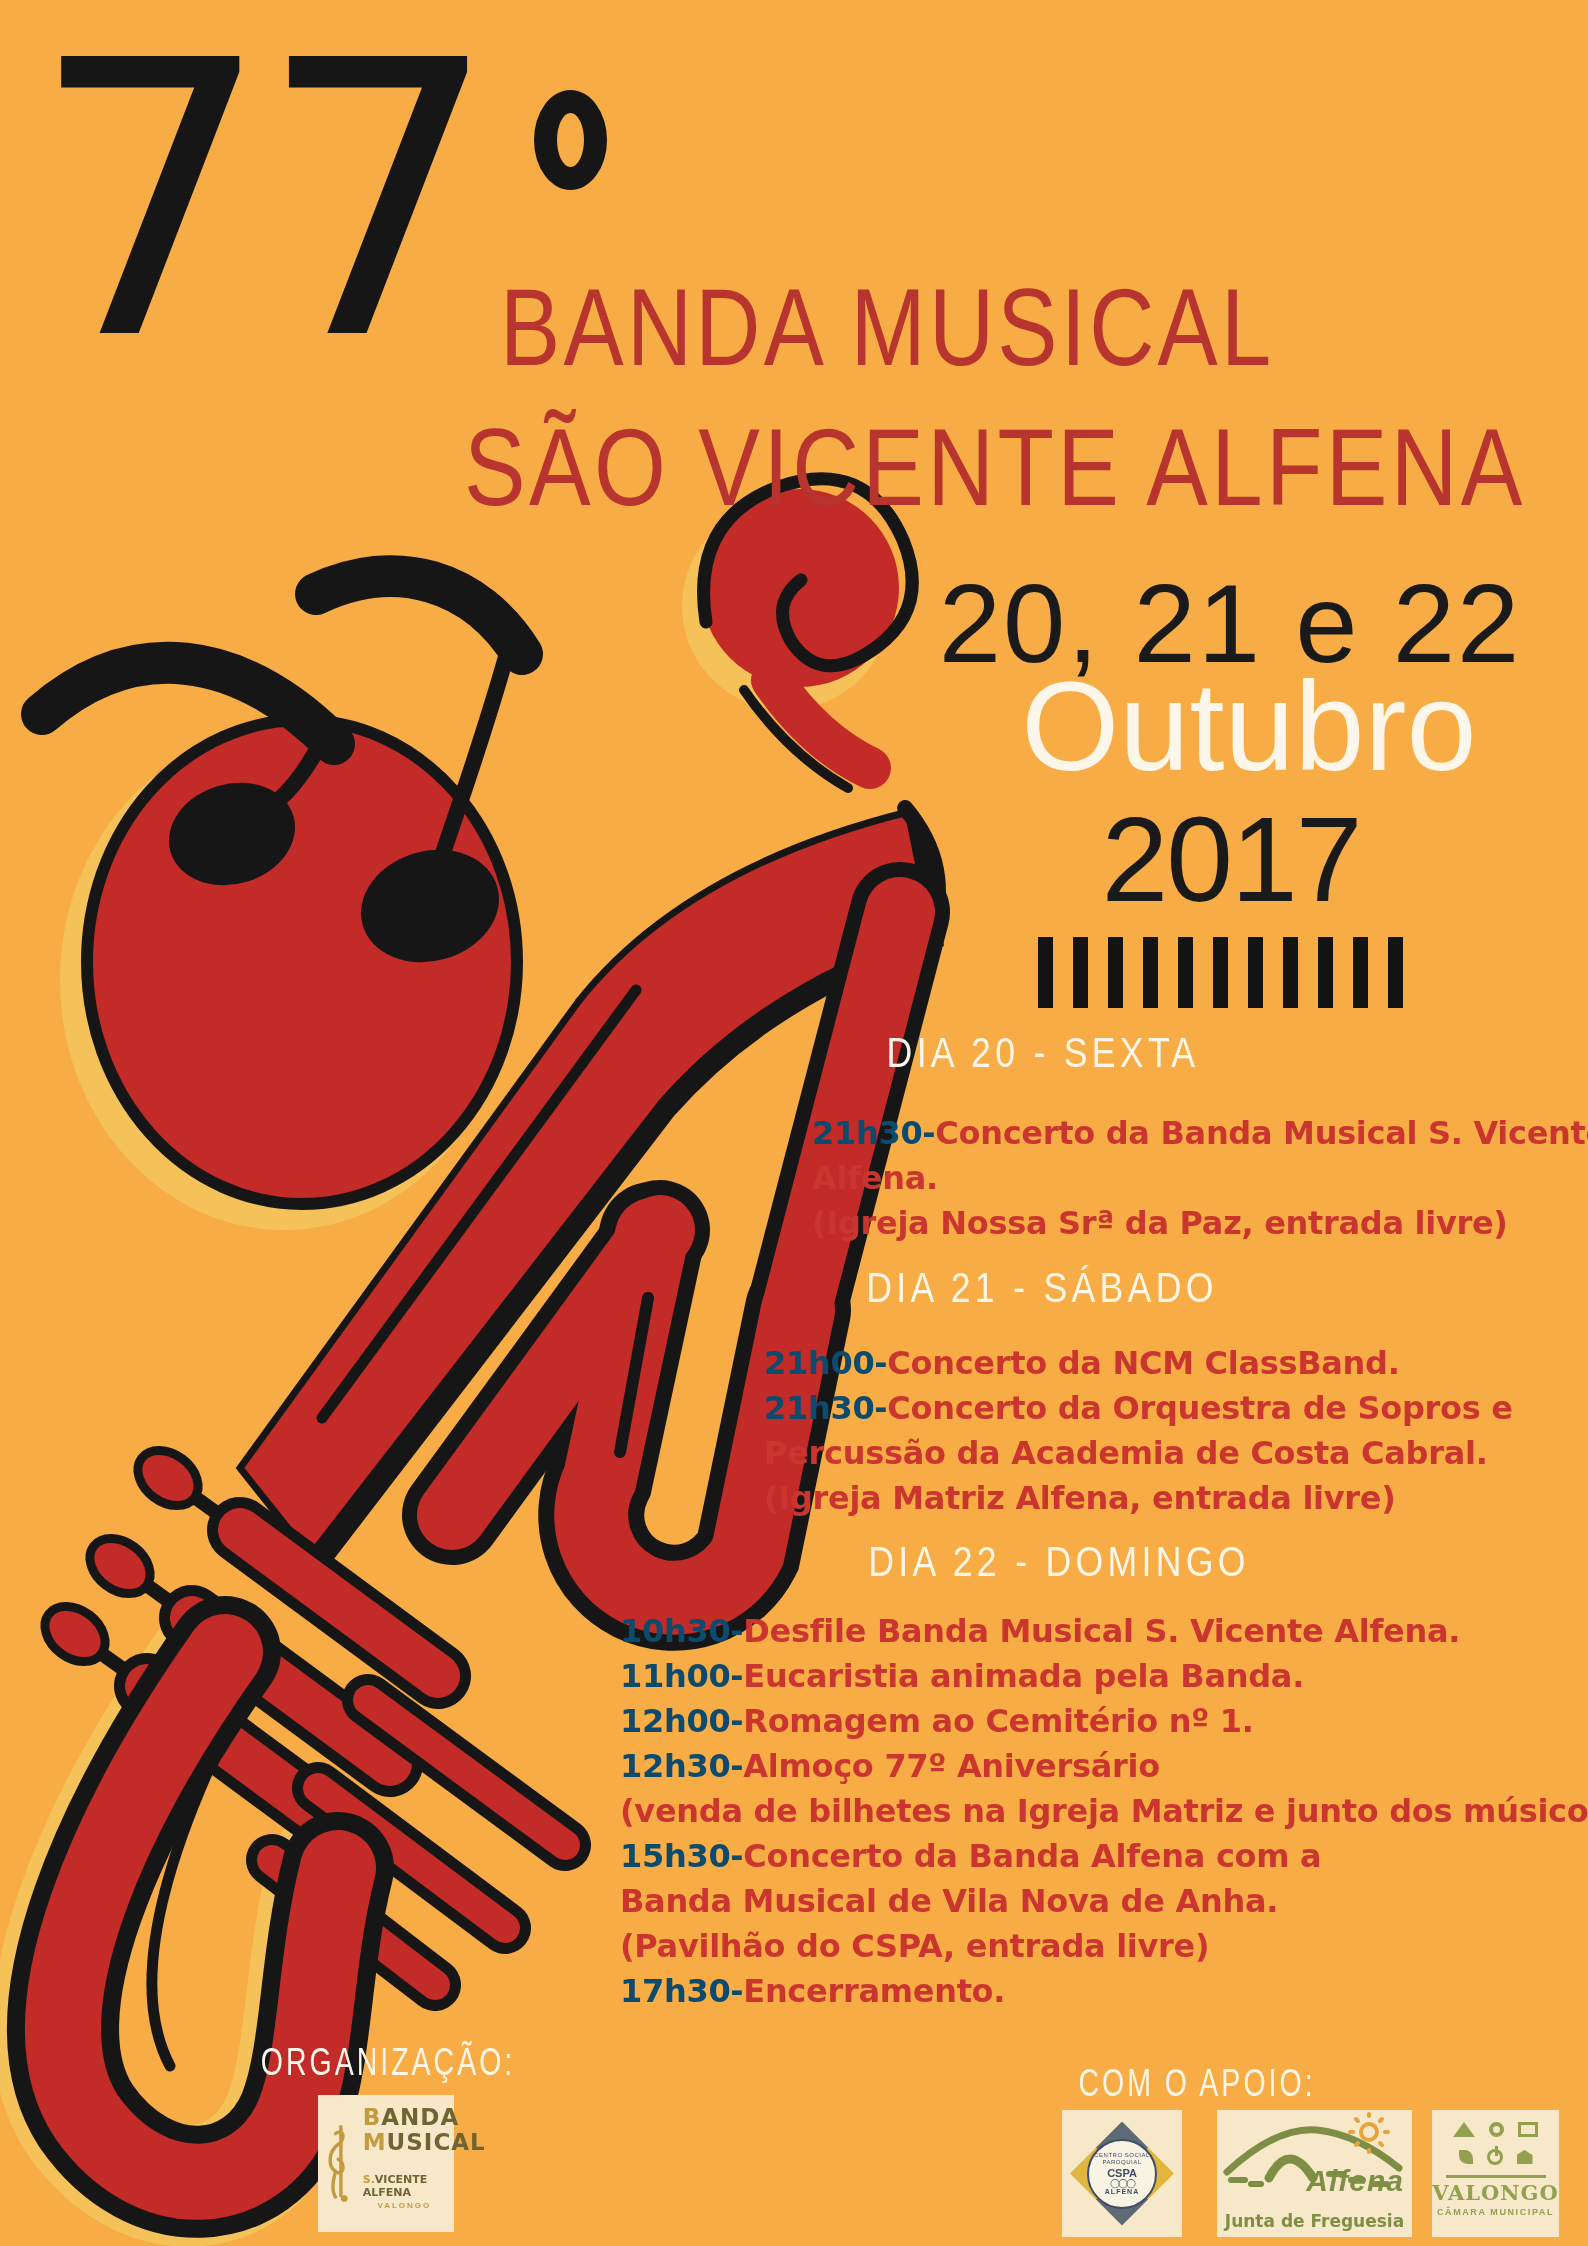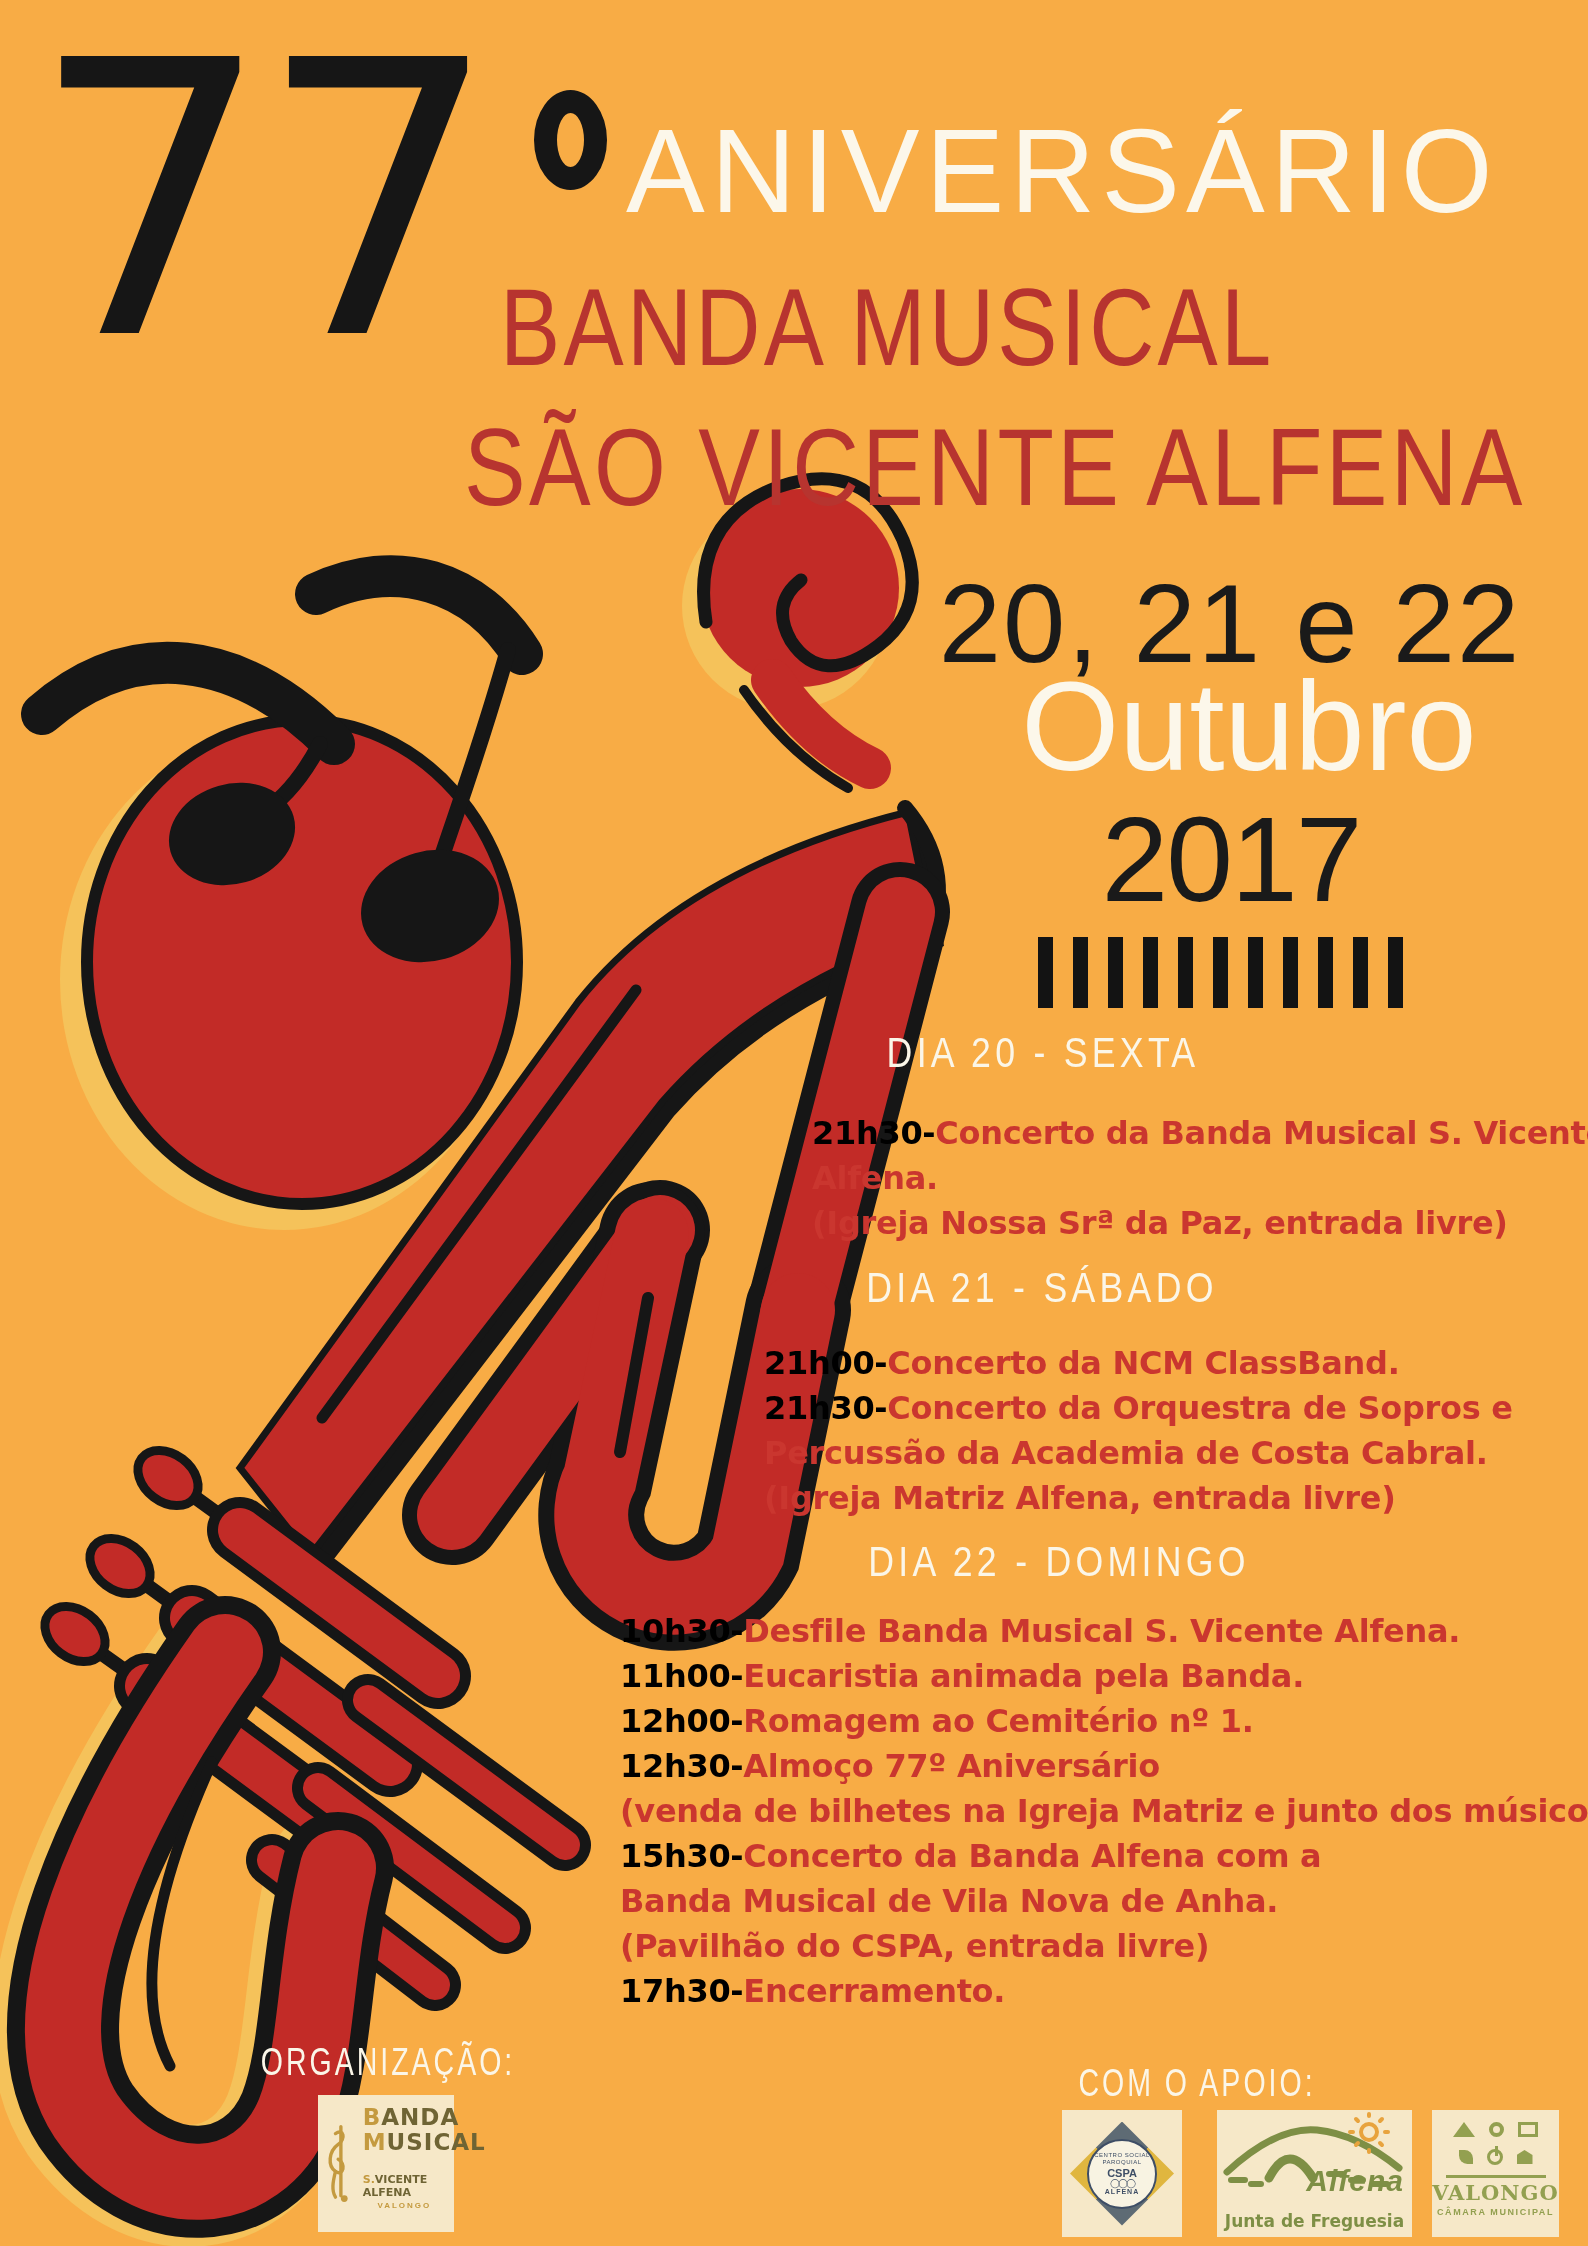--- a/index.html
+++ b/index.html
@@ -27,21 +27,21 @@
   .year{left:1231px;top:799px;font-size:120px;line-height:1;letter-spacing:-2px;color:#1a1a1a;transform:translateX(-50%);}
   .bars{left:1038px;top:937px;display:flex;gap:20px;}
   .bar{width:15px;height:71px;background:#131313;}
 
   
   .day-header{font-size:42px;line-height:1;letter-spacing:5px;color:#FBF6E8;white-space:nowrap;
               transform:translateX(-50%) scaleX(.85);}
   .dh20{left:1043px;top:1032px;} .dh21{left:1042px;top:1267px;} .dh22{left:1059px;top:1541px;}
   .sched{font-family:"DejaVu Sans",sans-serif;font-weight:bold;font-size:32px;line-height:45px;
          letter-spacing:-.3px;white-space:nowrap;color:#CA362F;}
-  .sched .time{color:#000000;margin-top:28px;}
+  .sched .time{color:#0c4a6e;margin-top:28px;}
   .sd20{left:812px;top:1111px;} .sd21{left:764px;top:1341px;} .sd22{left:620px;top:1609px;}
 
   
   .foot-label{font-size:38px;line-height:1;letter-spacing:4px;color:#FBF6E8;white-space:nowrap;
               transform:translateX(-50%) scaleX(.75);}
   .org-label{left:388px;top:2043px;} .apoio-label{left:1197px;top:2064px;}
 
   
   .logo-box{background:#F6E8C8;box-sizing:border-box;}
   .org-box{left:318px;top:2095px;width:136px;height:137px;display:flex;padding:10px 8px 8px 8px;gap:11px;}
@@ -144,21 +144,20 @@
         <path d="M 508,650 C 482,742 460,802 442,856" stroke="#161616" stroke-width="16"></path>
         <ellipse cx="430" cy="906" rx="70" ry="55" fill="#161616" transform="rotate(-16 430 906)"></ellipse>
       </g>
     </g>
   </svg>
 
   <div class="abs n77">77</div>
   <div class="abs ordinal-ring">
       <span class="sr">º</span>
     </div>
-  <div class="abs aniv">ANIVERSÁRIO</div>
   <div class="abs t-red tl2">BANDA MUSICAL</div>
   <div class="abs t-red tl3">SÃO VICENTE ALFENA</div>
 
   <div class="abs days">20, 21 e 22</div>
   <div class="abs month">Outubro</div>
   <div class="abs year">2017</div>
   <div class="abs bars">
 
   <div class="bar"></div>
       <div class="bar"></div>

